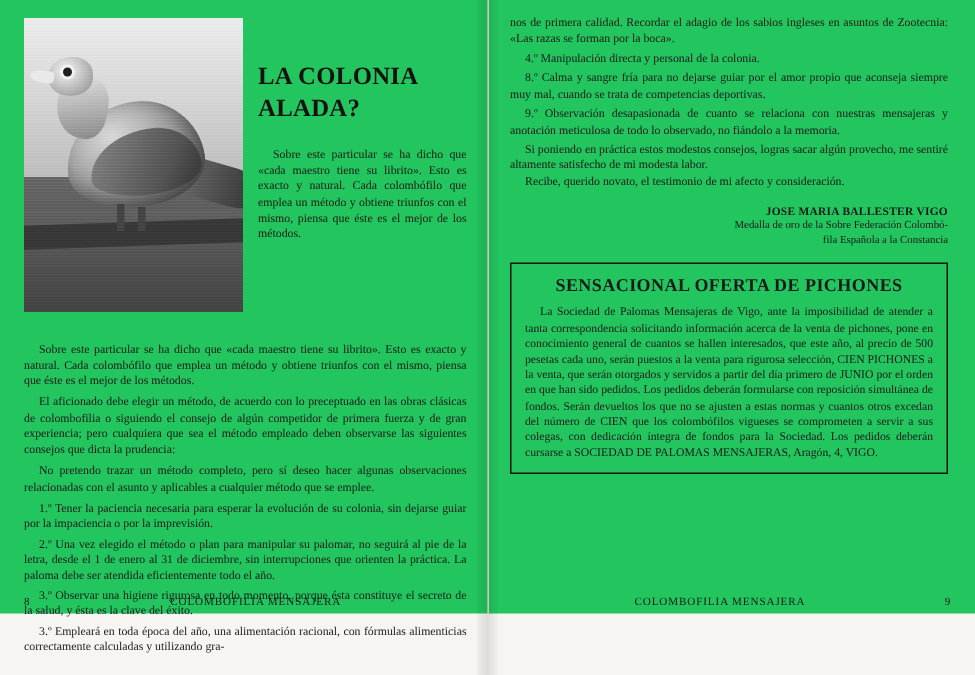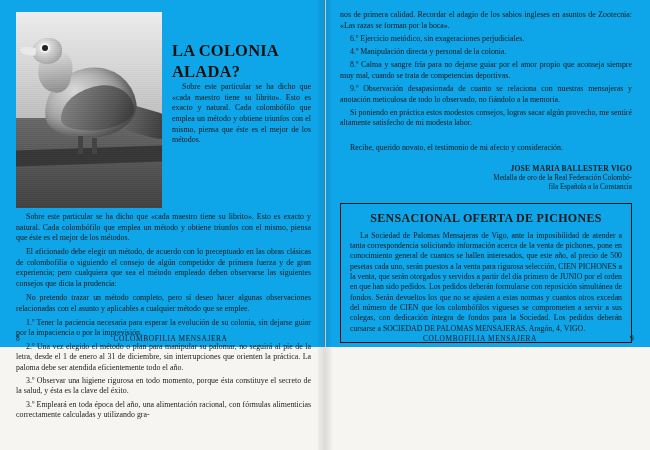--- a/index.html
+++ b/index.html
@@ -17,22 +17,22 @@
   .spread {
     position: relative;
     width: 650px;
     height: 450px;
     background: #f7f5f1;
     display: flex;
   }
   .page {
     position: relative;
     box-sizing: border-box;
-    height: 347px;
-    background: #0ea5e9;
+    height: 409px;
+    background: #22c55e;
   }
   .page-left {
     width: 325px;
     padding: 10px 14px 8px 16px;
   }
   .page-right {
     width: 325px;
     padding: 10px 18px 8px 14px;
     border-left: 1px solid #e2ded6;
   }
@@ -156,21 +156,21 @@
   .headline .l2 { display: block; }
 
   .col-text {
     font-size: 7.9px;
     line-height: 1.34;
     text-align: justify;
     margin: 0;
     color: #1b1916;
   }
   .col-text + .col-text { margin-top: 3.5px; }
-  .indent { text-indent: 10px; }
+  .indent { text-indent: 10px; margin-top: 16px; }
   .clearfix::after { content: ""; display: block; clear: both; }
 
   .numlist {
     margin: 3.5px 0 0 0;
     padding: 0;
     list-style: none;
   }
   .numlist li {
     font-size: 7.9px;
     line-height: 1.34;
@@ -180,21 +180,21 @@
   }
 
   
   .rt-text {
     font-size: 7.9px;
     line-height: 1.34;
     text-align: justify;
     margin: 0;
     color: #1b1916;
   }
-  .rt-text + .rt-text { margin-top: 14px; }
+  .rt-text + .rt-text { margin-top: 0; }
   .rlist {
     margin: 3px 0 0 0;
     padding: 0;
     list-style: none;
   }
   .rlist li {
     font-size: 7.9px;
     line-height: 1.34;
     text-align: justify;
     margin-bottom: 2.5px;
@@ -303,32 +303,31 @@
       <span class="mag">COLOMBOFILIA MENSAJERA</span>
       <span class="pg"></span>
     </div>
   </div>
 
   <div class="page page-right">
 
     <p class="rt-text">nos de primera calidad. Recordar el adagio de los sabios ingleses en asuntos de Zootecnia: «Las razas se forman por la boca».</p>
 
     <ul class="rlist">
-      <li>6.º  Ejercicio metódico, sin exageraciones perjudiciales.</li>
       <li>4.º  Manipulación directa y personal de la colonia.</li>
       <li>8.º  Calma y sangre fría para no dejarse guiar por el amor propio que aconseja siempre muy mal, cuando se trata de competencias deportivas.</li>
       <li>9.º  Observación desapasionada de cuanto se relaciona con nuestras mensajeras y anotación meticulosa de todo lo observado, no fiándolo a la memoria.</li>
     </ul>
 
     <p class="rt-text indent">Si poniendo en práctica estos modestos consejos, logras sacar algún provecho, me sentiré altamente satisfecho de mi modesta labor.</p>
     <p class="rt-text indent">Recibe, querido novato, el testimonio de mi afecto y consideración.</p>
 
     <div class="signature">
       <div class="name">JOSE MARIA BALLESTER VIGO</div>
-      <div class="sub">Medalla de oro de la Real Federación Colombó-</div>
+      <div class="sub">Medalla de oro de la Sobre Federación Colombó-</div>
       <div class="sub">fila Española a la Constancia</div>
     </div>
 
     <div class="ad-box">
       <div class="ad-title">SENSACIONAL OFERTA DE PICHONES</div>
       <p class="ad-body">La Sociedad de Palomas Mensajeras de Vigo, ante la imposibilidad de atender a tanta correspondencia solicitando información acerca de la venta de pichones, pone en conocimiento general de cuantos se hallen interesados, que este año, al precio de 500 pesetas cada uno, serán puestos a la venta para rigurosa selección, CIEN PICHONES a la venta, que serán otorgados y servidos a partir del día primero de JUNIO por el orden en que han sido pedidos. Los pedidos deberán formularse con reposición simultánea de fondos. Serán devueltos los que no se ajusten a estas normas y cuantos otros excedan del número de CIEN que los colombófilos vigueses se comprometen a servir a sus colegas, con dedicación íntegra de fondos para la Sociedad. Los pedidos deberán cursarse a SOCIEDAD DE PALOMAS MENSAJERAS, Aragón, 4, VIGO.</p>
     </div>
 
     <div class="footer footer-right">
       <span class="pg"></span>

